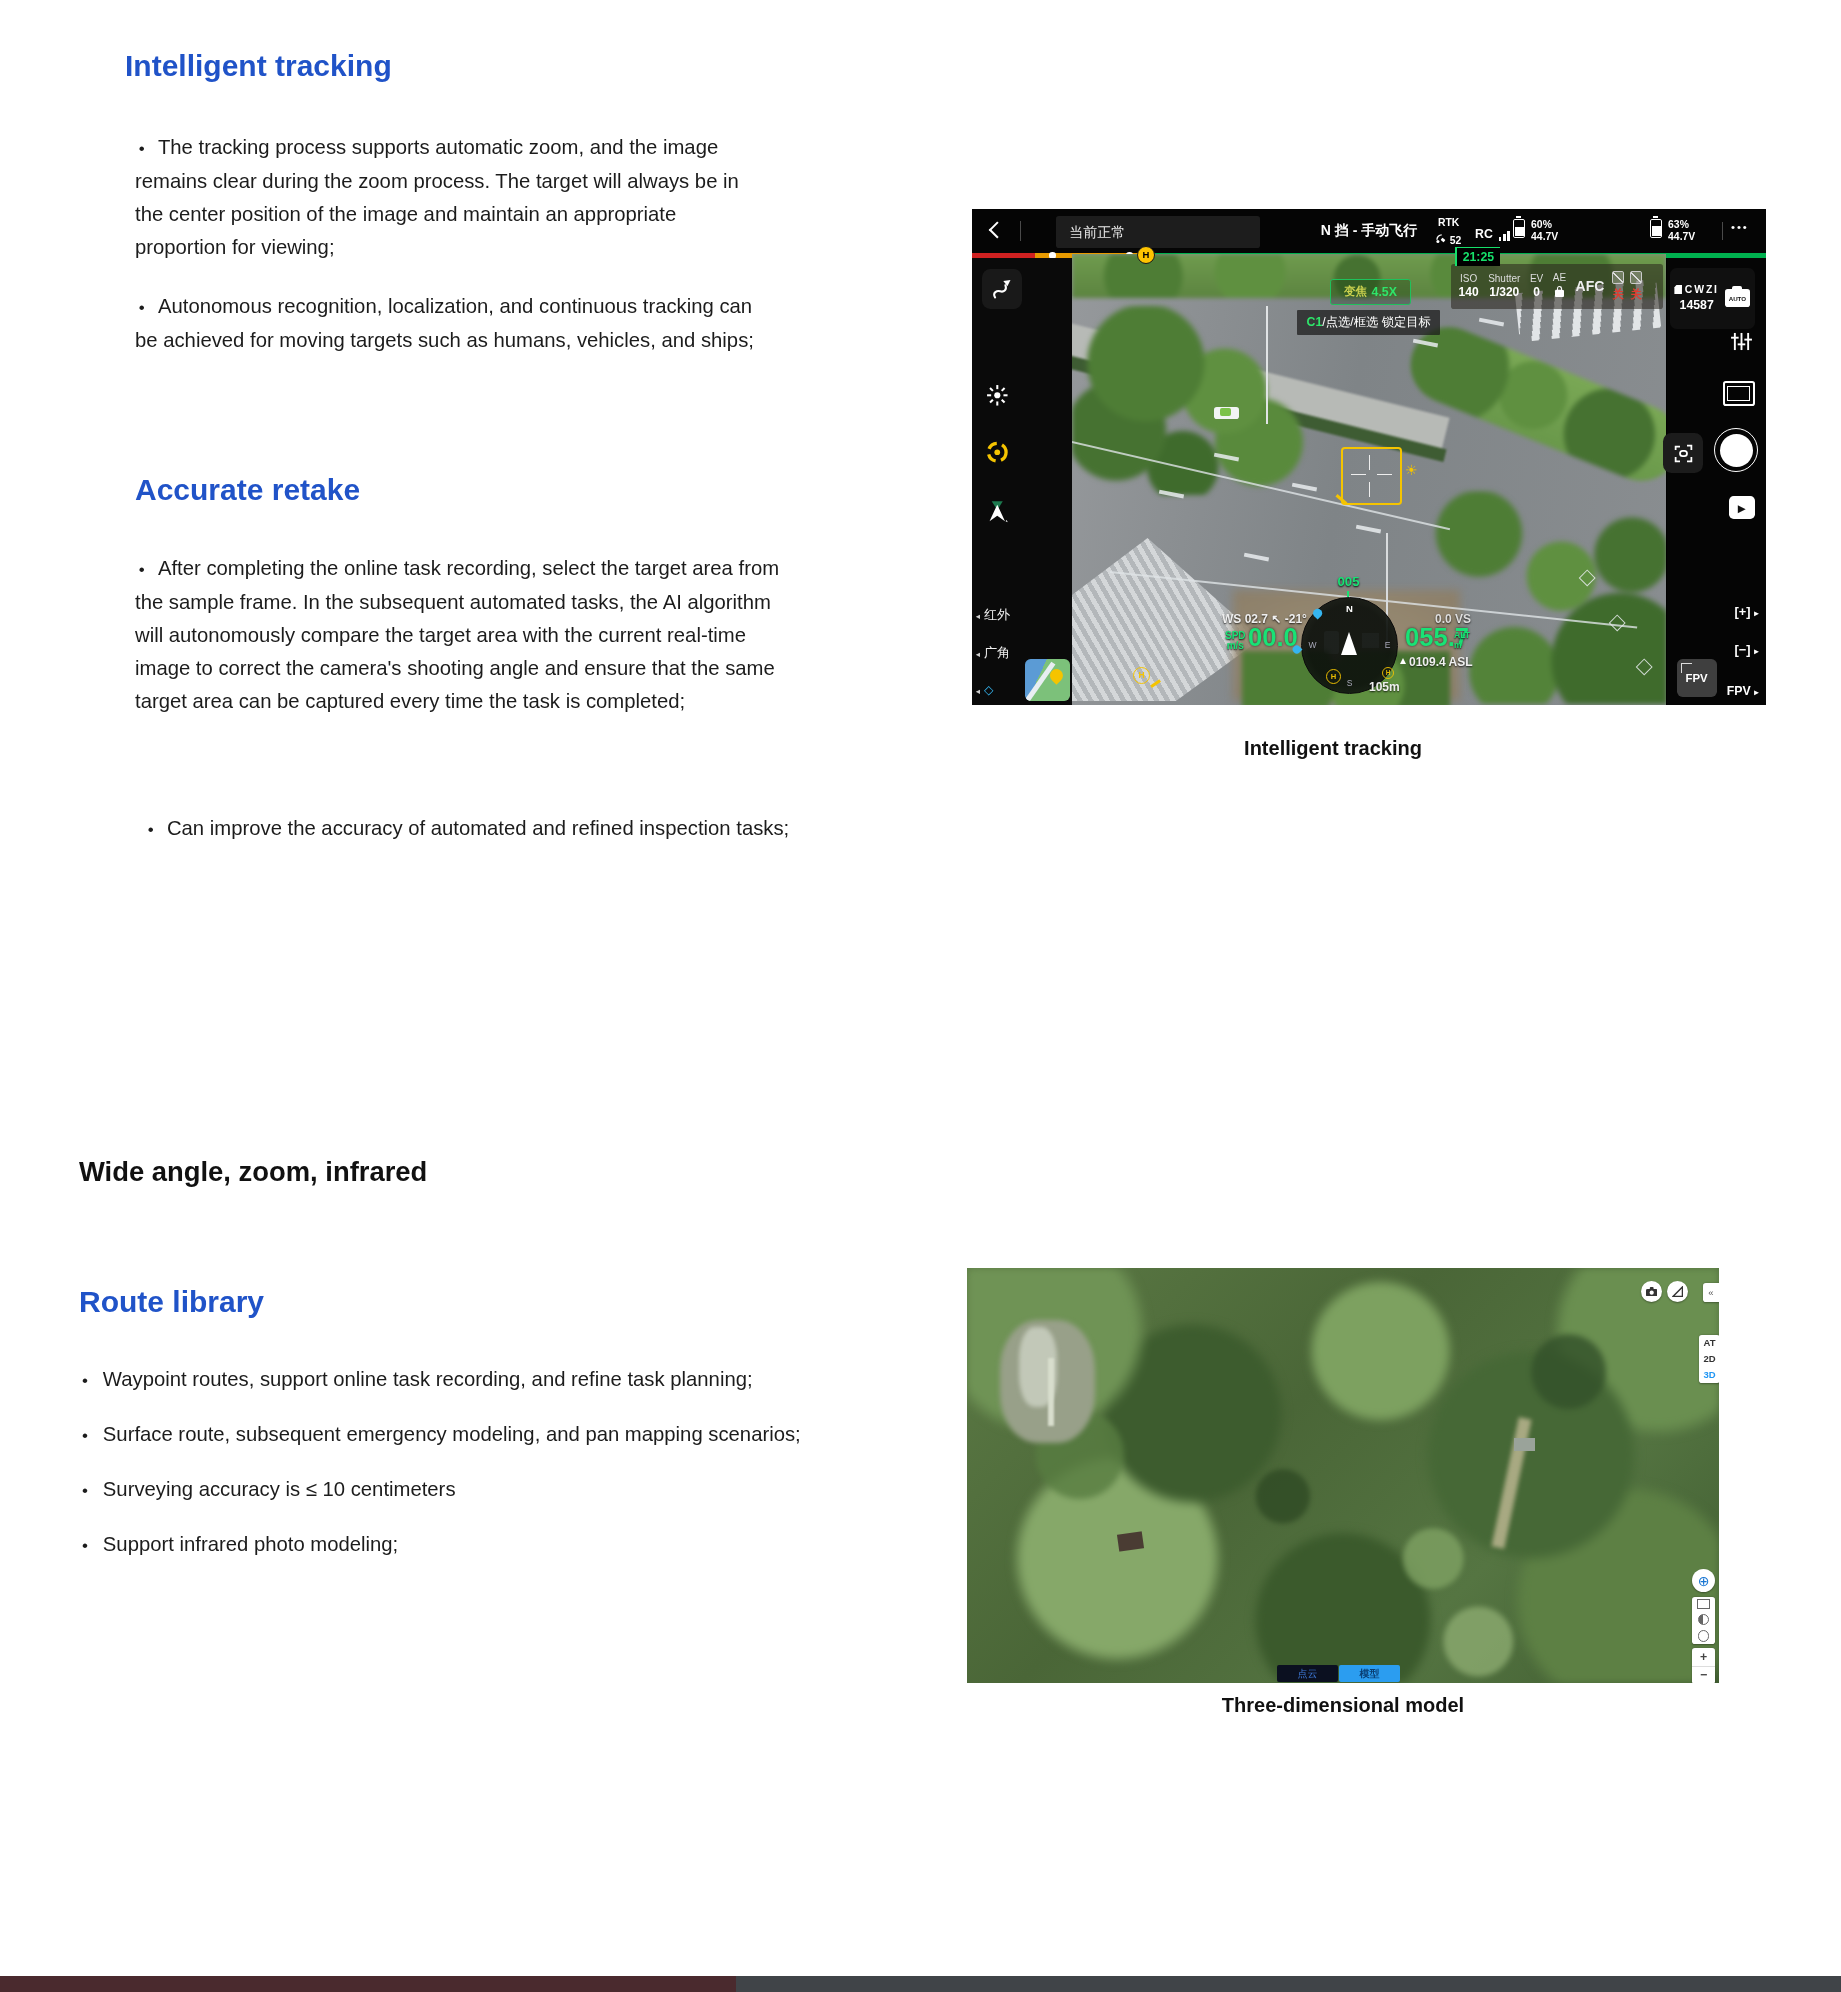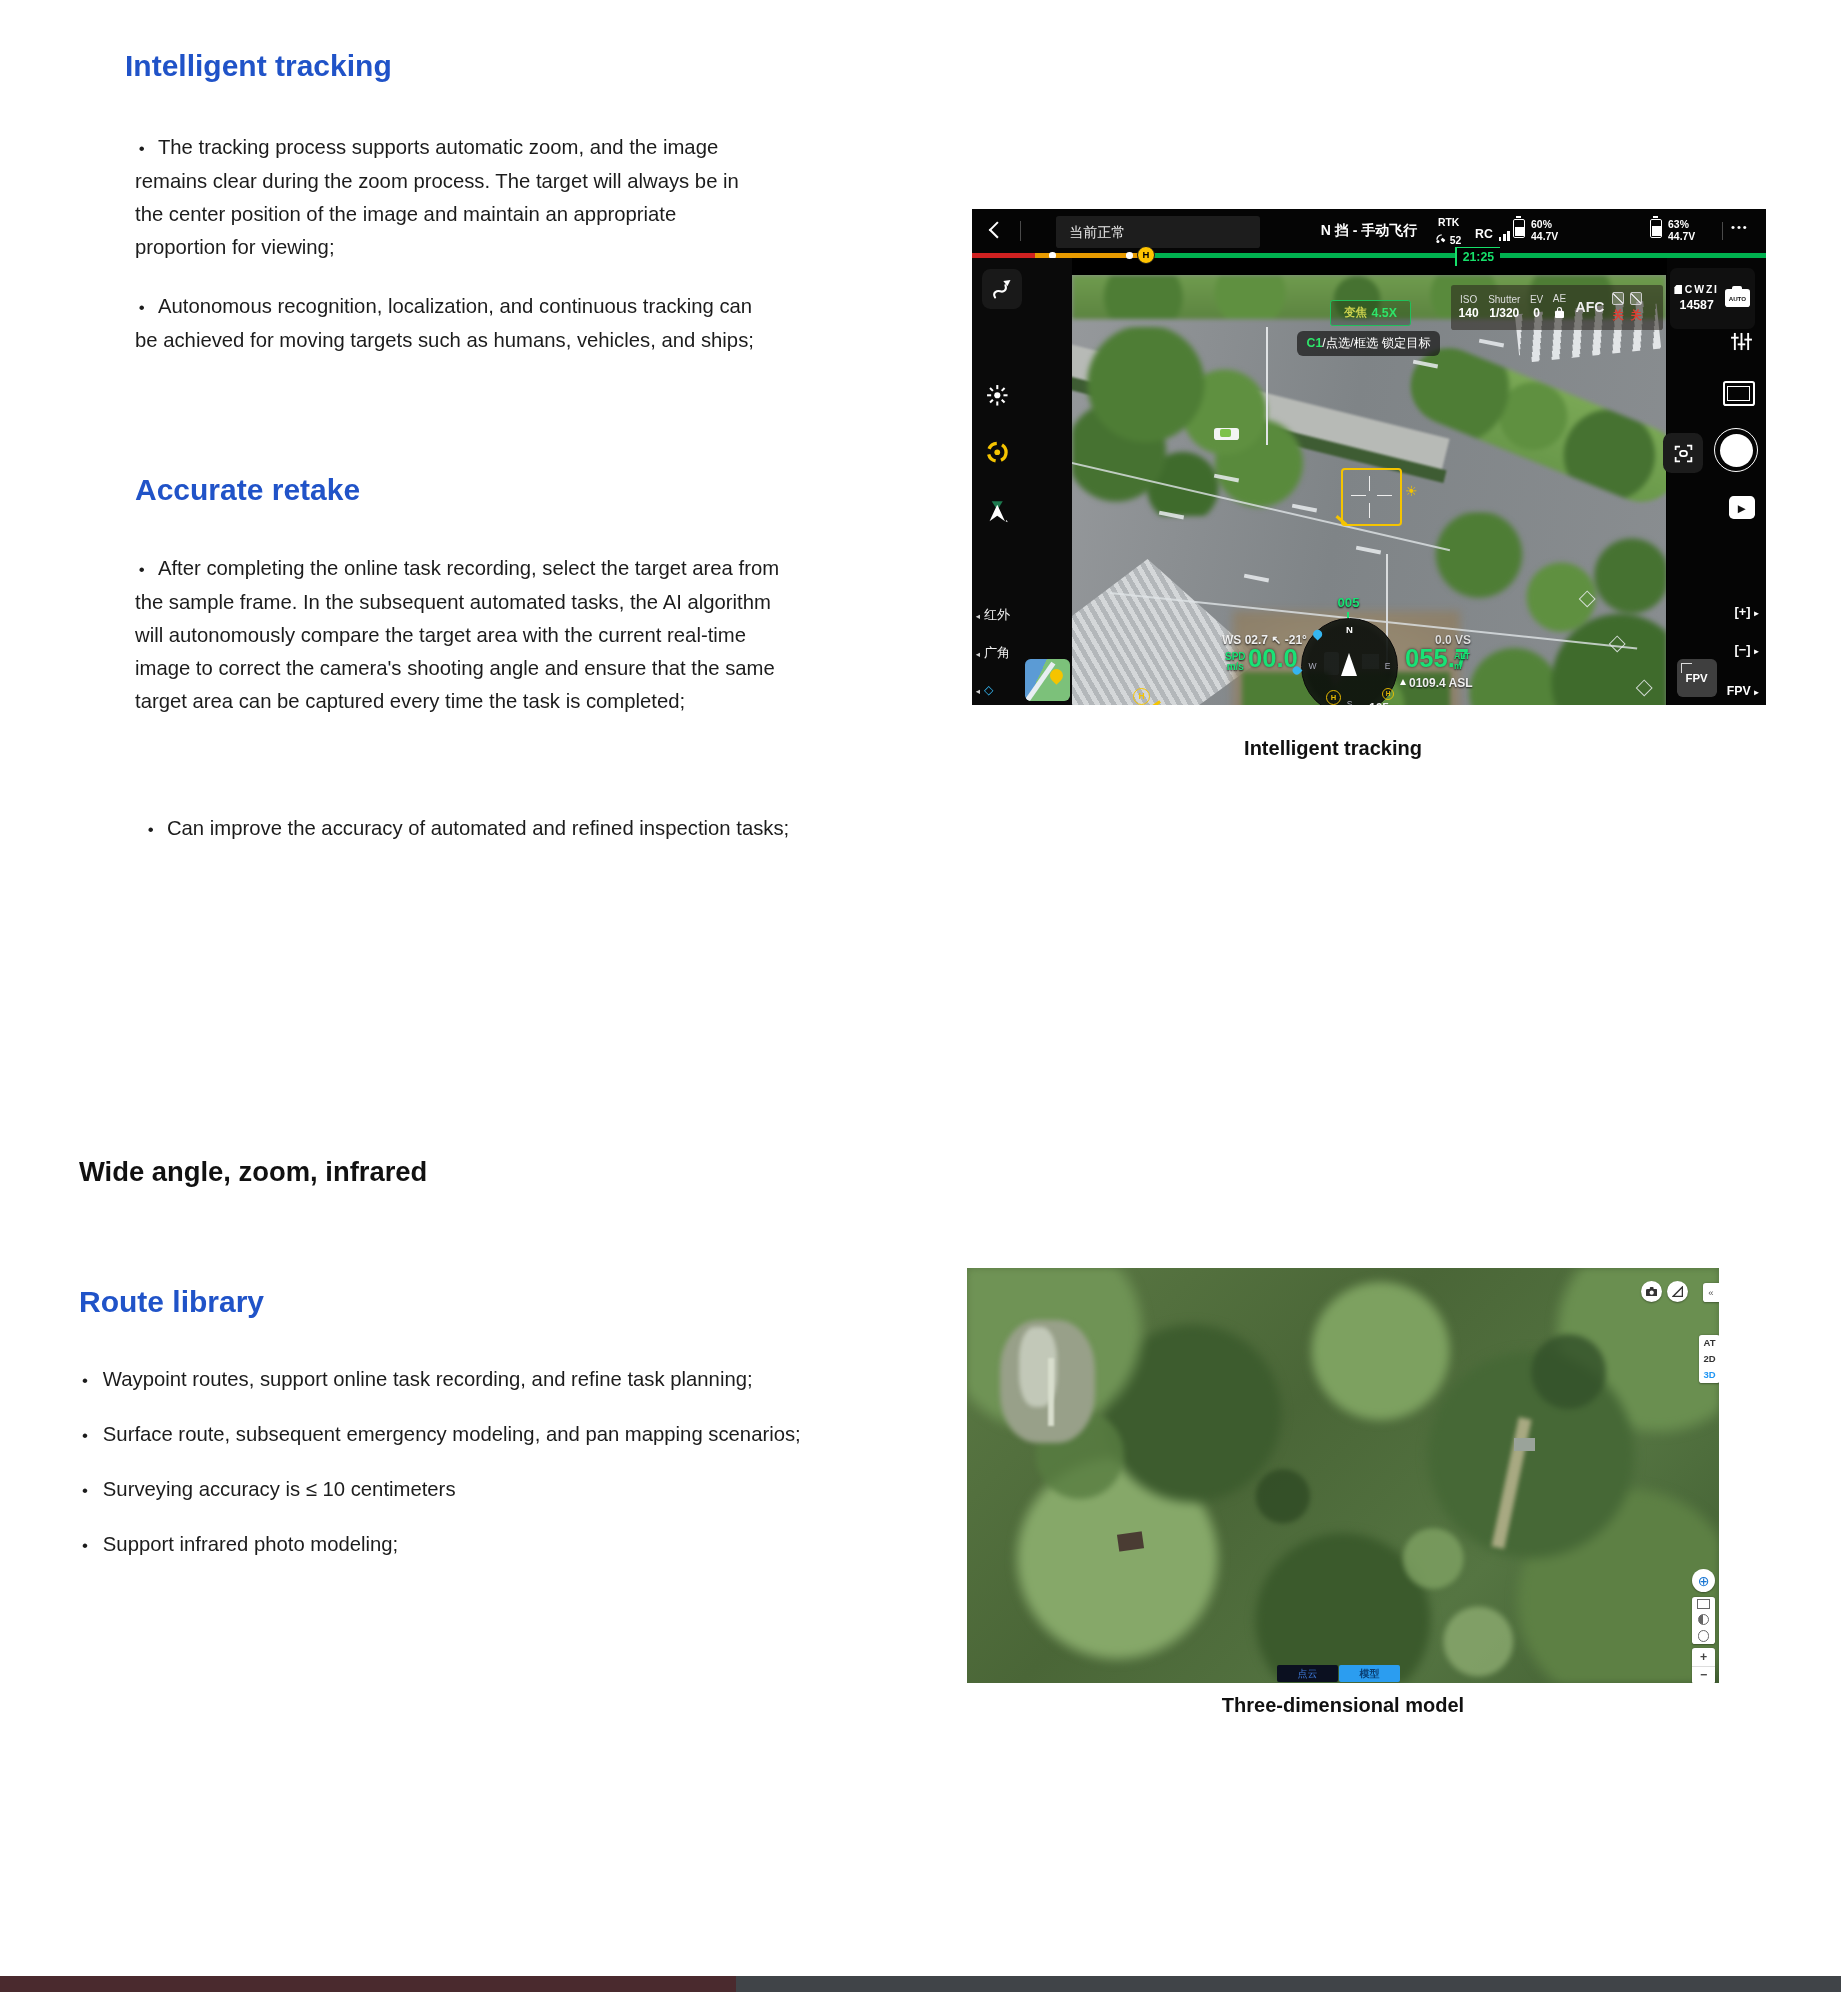--- a/index.html
+++ b/index.html
@@ -25,21 +25,21 @@
   .batt{width:10.4px;height:17px;border:1.4px solid #fff;border-radius:1.9px;position:relative;}
   .batt::before{content:"";position:absolute;top:-3.8px;left:1.9px;width:4.7px;height:1.9px;background:#fff;}
   .batt i{position:absolute;left:0.9px;right:0.9px;bottom:0.9px;background:#fff;display:block;}
   .sigbars i{display:inline-block;width:2.4px;background:#fff;margin-left:1.9px;vertical-align:bottom;}
   .dbar{left:0;top:44px;width:794px;height:4.7px;background:#00b14f;}
   .dot{width:6.6px;height:6.6px;border-radius:50%;background:#fff;top:-0.9px;}
   .hbadge{width:16px;height:16px;border-radius:50%;background:#ffc400;border:1.9px solid #1a1a1a;
           color:#000;font-size:9.5px;font-weight:bold;text-align:center;line-height:16px;}
   .lbar{left:0;top:49px;width:100px;height:447px;background:#0a0a0a;}
   .rbar{left:695px;top:49px;width:99px;height:447px;background:#050505;}
-  .vid{left:100px;top:66px;width:594px;height:513px;overflow:hidden;background:linear-gradient(100deg,#96999c,#7f8487 45%,#8a8e91);}
+  .vid{left:100px;top:45px;width:594px;height:513px;overflow:hidden;background:linear-gradient(100deg,#96999c,#7f8487 45%,#8a8e91);}
   .sbtn{width:36px;height:36px;display:flex;align-items:center;justify-content:center;}
   .lenslab{color:#f0f0f0;font-size:13.2px;}
   .lenslab b{color:#cfcfcf;font-size:8.5px;font-weight:normal;margin-right:3.8px;}
   .grn{color:#19e275;}
   .hudbig{font-size:25.6px;font-weight:bold;color:#19e275;text-shadow:0 0 2.8px rgba(0,0,0,.7);}
   .hudsm{font-size:12px;font-weight:bold;color:#efefef;text-shadow:0 0.9px 1.9px rgba(0,0,0,.8);}
   .hcirc{border-radius:50%;border:1.4px solid #f5c400;color:#f5c400;font-weight:bold;text-align:center;}
   .lock{display:inline-block;width:8.5px;height:6.6px;background:#fff;border-radius:0.9px;position:relative;margin-top:4.7px;}
   .lock::before{content:"";position:absolute;top:-4.7px;left:1.4px;width:3.8px;height:3.8px;border:1.4px solid #fff;border-bottom:none;border-radius:2.8px 2.8px 0 0;}
   .offico{display:inline-block;width:10.4px;height:10.4px;background:linear-gradient(45deg,transparent 45%,#ddd 45% 55%,transparent 55%),rgba(255,255,255,.25);border:0.9px solid #ccc;border-radius:1.9px;}
@@ -272,21 +272,21 @@
         <span style="font-size:14px;font-weight:bold;margin-right:7.6px;">AFC</span>
         <span class="cp" style="margin-right:5.7px;"><span class="offico"></span><span class="kanji-off" style="display:block;margin-top:0.9px;">关</span></span>
         <span class="cp" style="margin-right:0;"><span class="offico"></span><span class="kanji-off" style="display:block;margin-top:0.9px;">关</span></span>
       </div>
 
       <div class="a" style="left:258px;top:24.6px;width:79px;height:24.6px;border:1.9px solid #1fc15c;border-radius:2.8px;background:rgba(0,30,0,.25);display:flex;align-items:center;justify-content:center;gap:4.7px;">
         <span style="font-size:11.4px;font-weight:bold;color:#cdd34f;">变焦</span>
         <span style="font-size:12.3px;font-weight:bold;color:#2ee56a;">4.5X</span>
       </div>
 
-      <div class="a" style="left:225px;top:56px;height:24.6px;padding:0 9.5px;background:rgba(25,25,25,.72);border-radius:6px;display:flex;align-items:center;font-size:12.3px;white-space:nowrap;">
+      <div class="a" style="left:225px;top:56px;height:24.6px;padding:0 9.5px;background:rgba(25,25,25,.72);border-radius:1px;display:flex;align-items:center;font-size:12.3px;white-space:nowrap;">
         <span style="color:#2ee56a;font-weight:bold;">C1</span>
         <span style="color:#fff;">/点选/框选 锁定目标</span>
       </div>
 
       <div class="a cross" style="left:269px;top:193px;width:57px;height:54px;">
         <i style="left:25.6px;top:5.7px;width:1.9px;height:15px;"></i>
         <i style="left:25.6px;top:33px;width:1.9px;height:15px;"></i>
         <i style="left:7.6px;top:24.6px;width:15px;height:1.9px;"></i>
         <i style="left:34px;top:24.6px;width:15px;height:1.9px;"></i>
         <i style="left:-7.6px;top:49px;width:13.2px;height:2.8px;background:#f5c400;transform:rotate(40deg);"></i>

